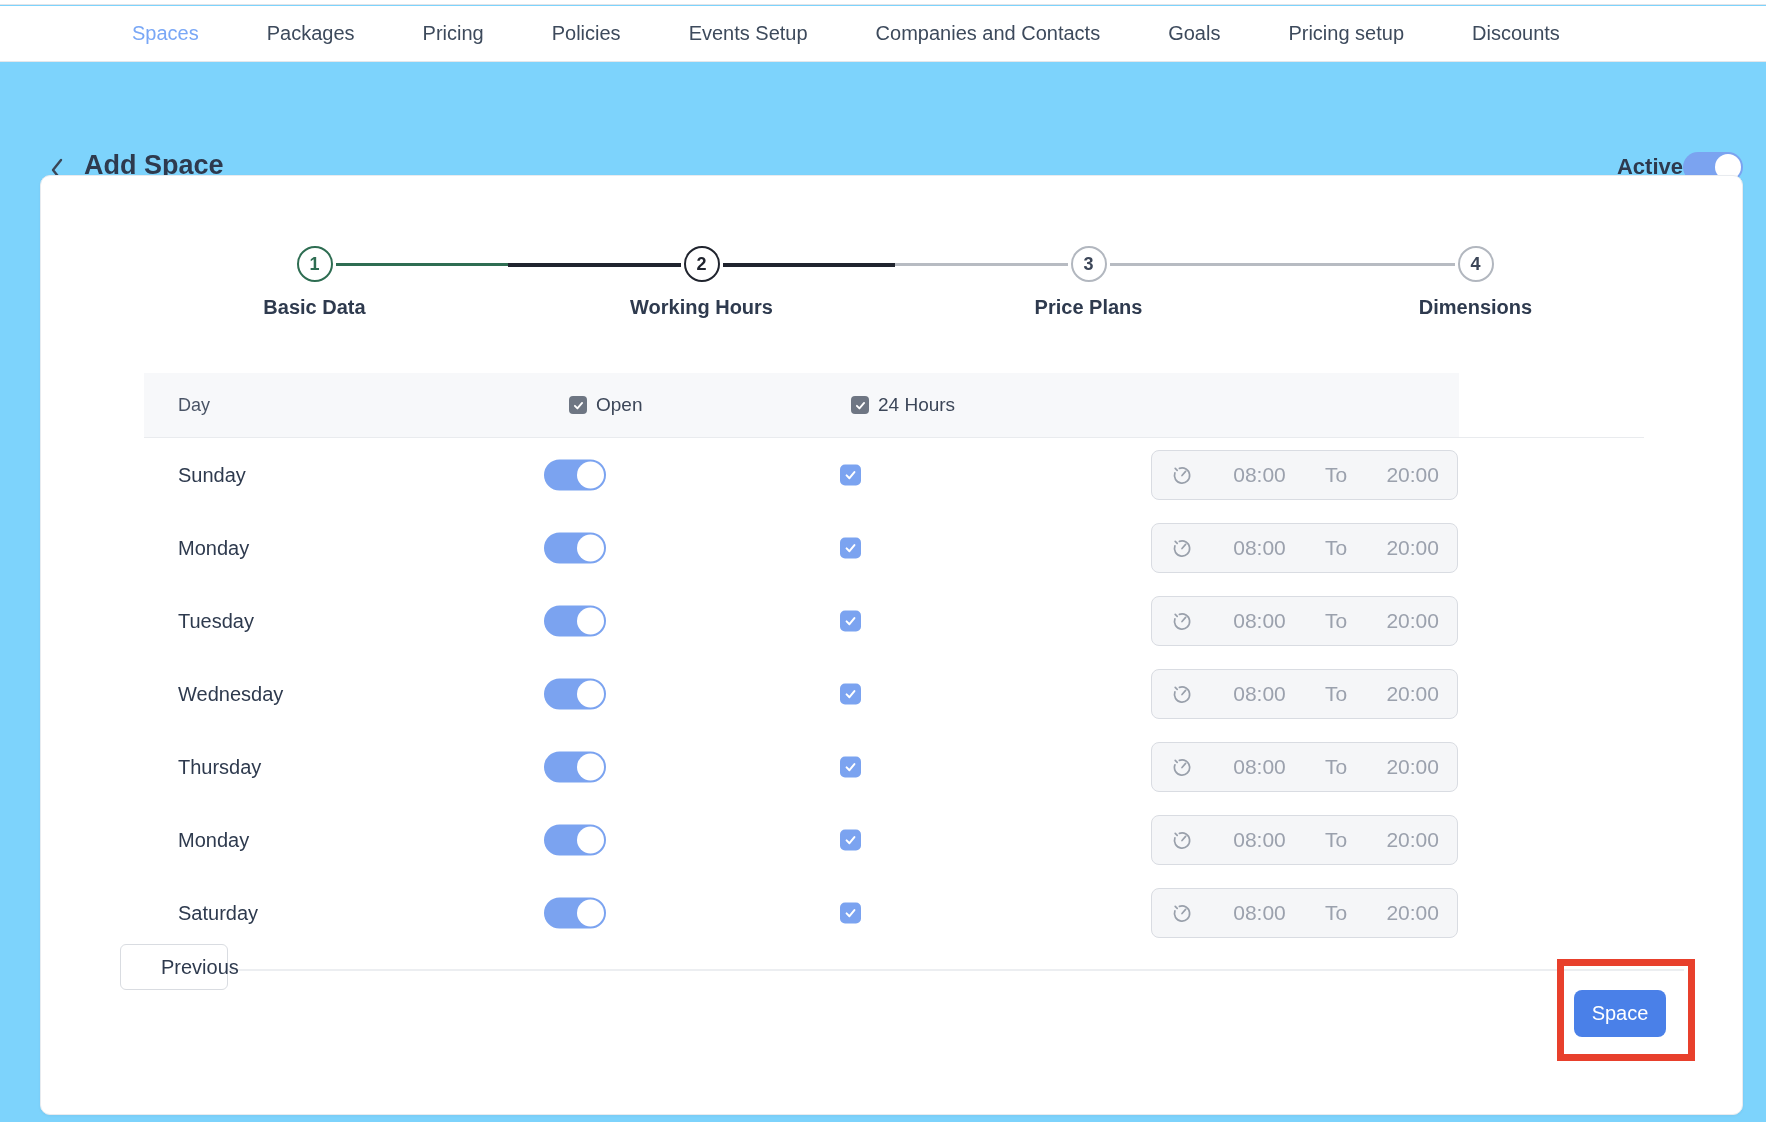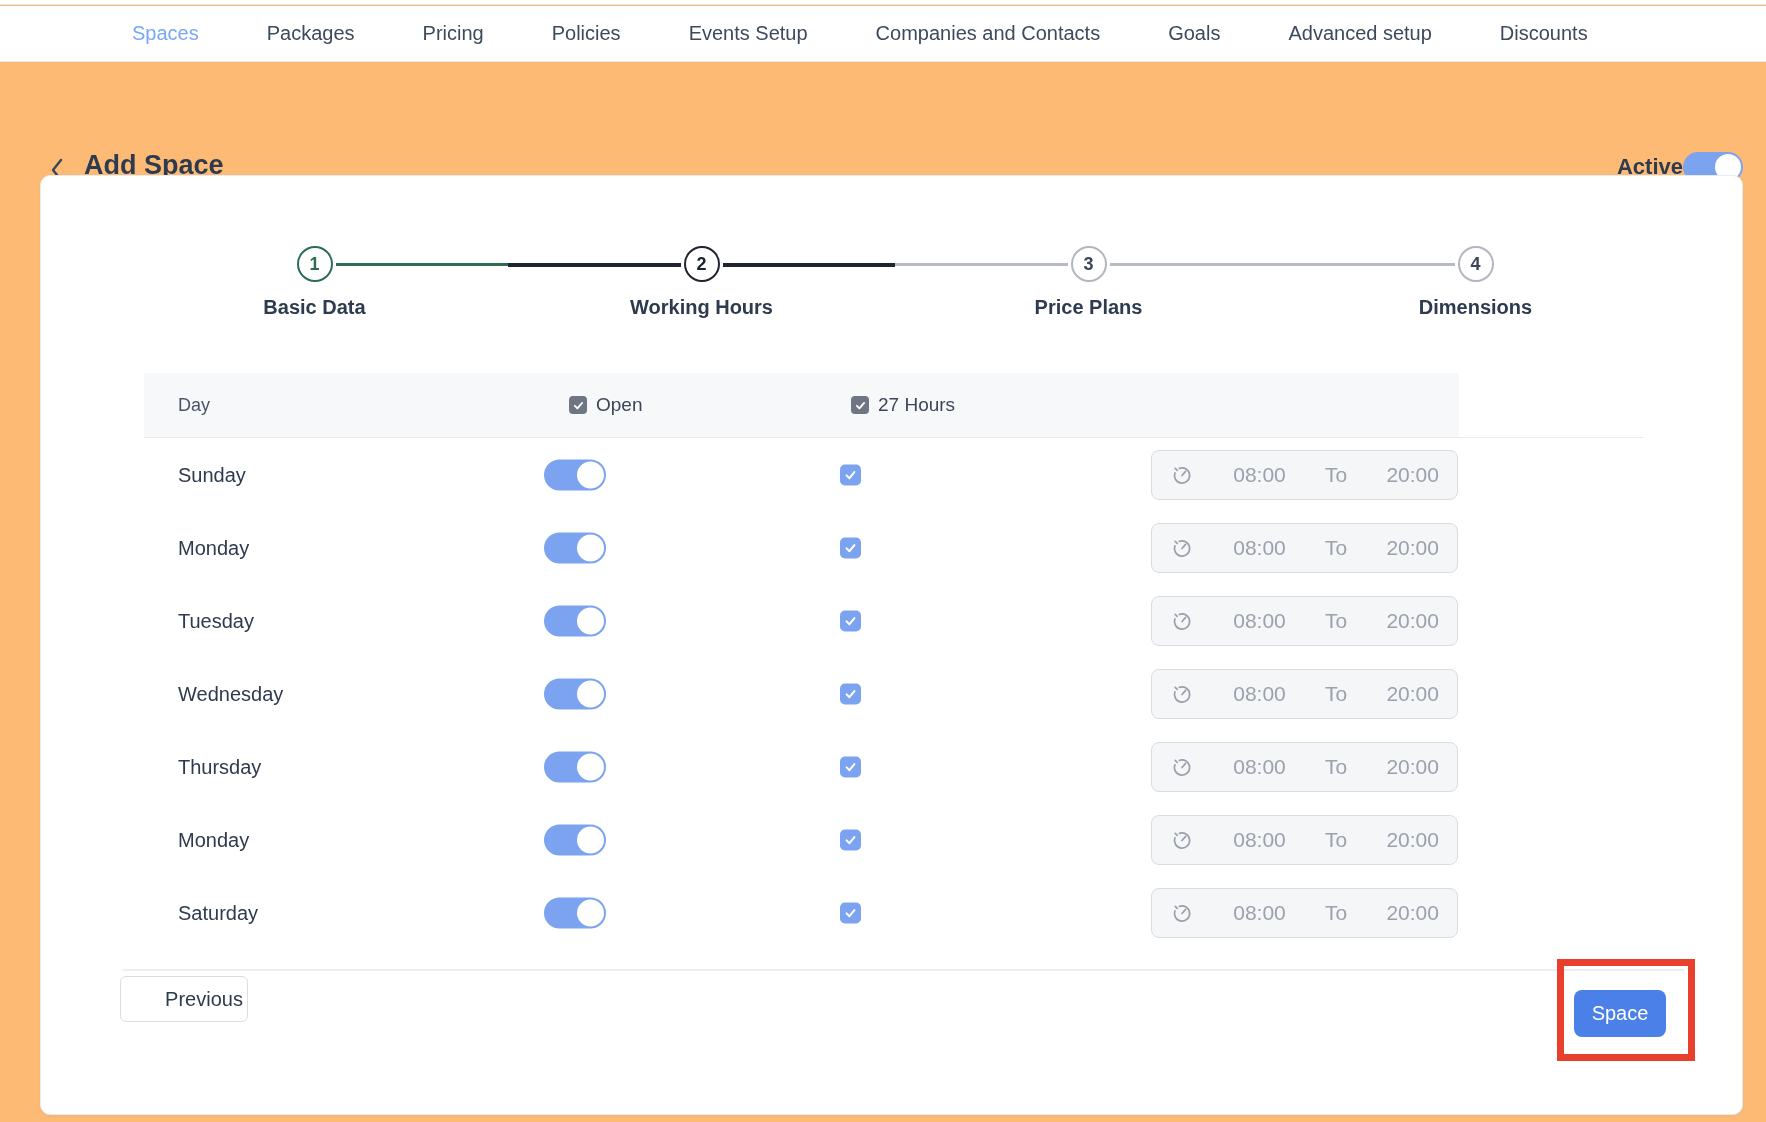--- a/index.html
+++ b/index.html
@@ -1,17 +1,17 @@
 <!DOCTYPE html>
 <html><head>
 <meta charset="utf-8">
 <style>
   * { margin:0; padding:0; box-sizing:border-box; }
   body { font-family:"Liberation Sans", sans-serif; background:#e9ebee; }
-  .screen { position:relative; width:1766px; height:1122px; background:#fdba74; overflow:hidden; }
+  .screen { position:relative; width:1766px; height:1122px; background:#7dd3fc; overflow:hidden; }
 
   
   .top-strip { position:absolute; top:0; left:0; right:0; height:5px; background:#fff; border-bottom:1px solid #e2e4e8; }
 
   
   .nav { position:absolute; top:6px; left:0; right:0; height:56px; background:#fff;
          border-bottom:1px solid #e4e7eb; display:flex; align-items:center; padding-left:132px; gap:68px; }
   .nav-item { font-size:20px; color:#3d4a5c; cursor:pointer; white-space:nowrap; }
   .nav-item.active { color:#79a7f6; }
 
@@ -65,21 +65,21 @@
   .row-toggle { left:400px; }
   .cbx-blue { left:696px; width:21px; height:21px; border-radius:5px; background:#7ba3f0;
               display:flex; align-items:center; justify-content:center; cursor:pointer; }
   .timebox { left:1007px; width:307px; height:50px; background:#f5f6f8; border:1px solid #d9dce2;
              border-radius:8px; display:flex; align-items:center; justify-content:space-between;
              padding:0 18px; cursor:pointer; }
   .timebox .t { font-size:21px; color:#9ba1ad; }
 
   
   .footer-divider { position:absolute; left:82px; top:793px; width:1561px; height:2px; background:#eceef1; }
-  .prev-btn { position:absolute; left:79px; top:800px; width:128px; height:46px; background:#fff;
+  .prev-btn { position:absolute; left:79px; top:768px; width:108px; height:46px; background:#fff;
               border:1px solid #d9dce1; border-radius:6px; font-size:20px; color:#2e3a4e;
               font-family:inherit; cursor:pointer;padding-left:40px; }
   .next-btn { position:absolute; left:1533px; top:814px; width:92px; height:47px; background:#4a80e8;
               border:none; border-radius:8px; font-size:20px; color:#fff; font-family:inherit; cursor:pointer; }
   .annotation { position:absolute; left:1516px; top:783px; width:138px; height:102px;
                 border:7px solid #e8402c; z-index:5; pointer-events:none; }
 </style>
 </head>
 <body>
 
@@ -88,21 +88,21 @@
   <div class="top-strip"></div>
 
   <div class="nav">
     <div class="nav-item active">Spaces</div>
     <div class="nav-item">Packages</div>
     <div class="nav-item">Pricing</div>
     <div class="nav-item">Policies</div>
     <div class="nav-item">Events Setup</div>
     <div class="nav-item">Companies and Contacts</div>
     <div class="nav-item">Goals</div>
-    <div class="nav-item">Advanced setup</div>
+    <div class="nav-item">Pricing setup</div>
     <div class="nav-item">Discounts</div>
   </div>
 
   <div class="page-head">
     <svg class="back-btn" viewBox="0 0 20 28" fill="none" stroke="#3a4556" stroke-width="2.4" stroke-linecap="round" stroke-linejoin="round">
       <polyline points="13,4 5,14 13,24"></polyline>
     </svg>
     <div class="page-title">Add Space</div>
     <div class="active-wrap">
       <span class="active-label">Active</span>
@@ -149,21 +149,21 @@
               </svg>
           </span>
           <span>Open</span>
         </div>
         <div class="head-group h24">
           <span class="cbx-dark">
             <svg width="13" height="13" viewBox="0 0 18 18" fill="none" stroke="#fff" stroke-width="2.6" stroke-linecap="round" stroke-linejoin="round">
                 <polyline points="4,9.5 7.5,13 14,5.5"></polyline>
               </svg>
           </span>
-          <span>27 Hours</span>
+          <span>24 Hours</span>
         </div>
       </div>
 
       <div class="wh-row">
         <div class="day">Sunday</div>
         <div class="toggle row-toggle">
             <div class="knob"></div>
           </div>
         <span class="cbx-blue">
             <svg width="15" height="15" viewBox="0 0 21 21" fill="none" stroke="#fff" stroke-width="2.8" stroke-linecap="round" stroke-linejoin="round">

